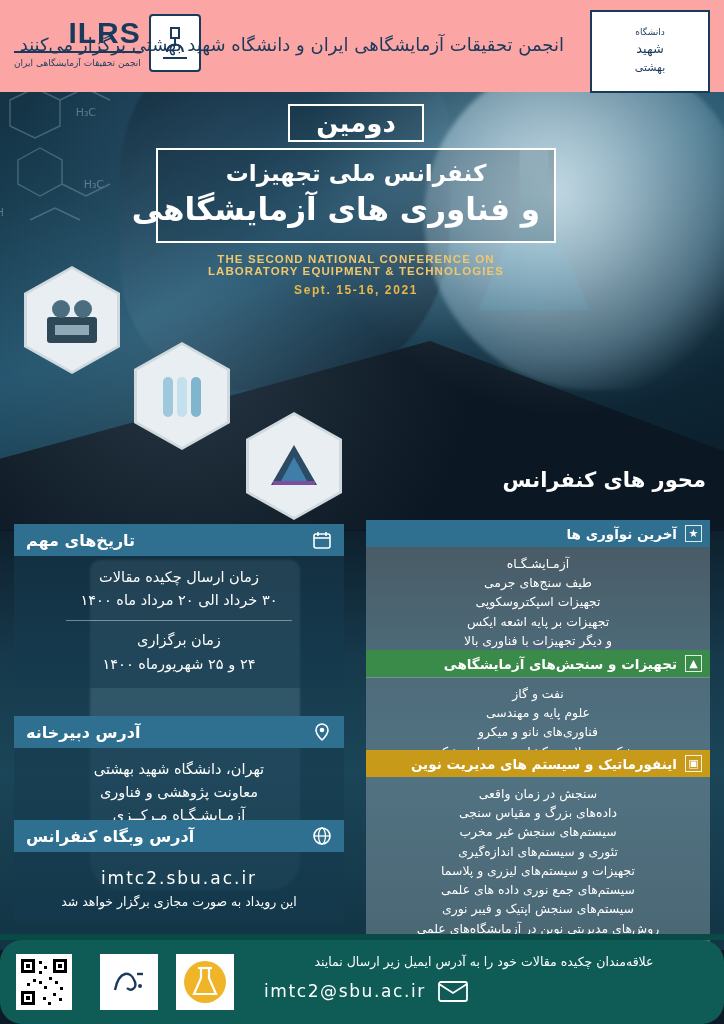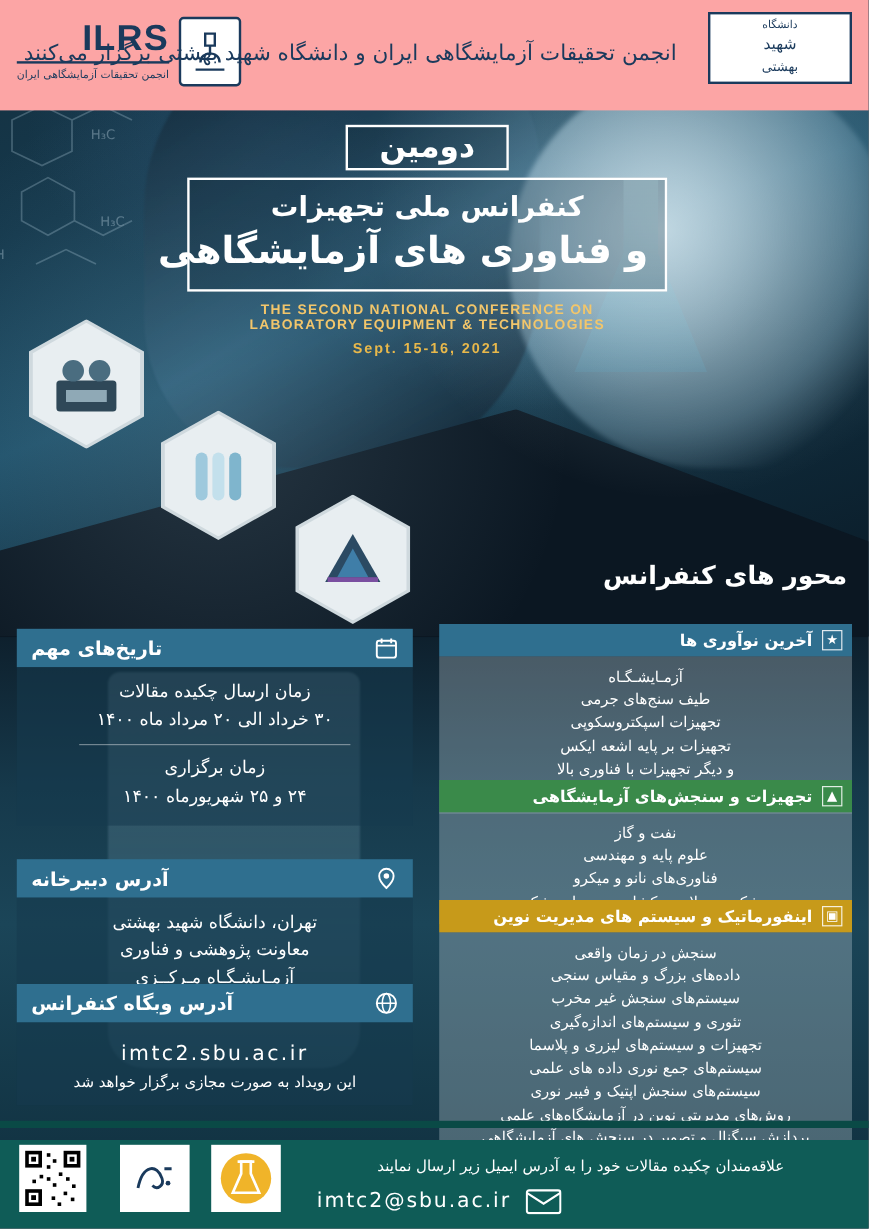--- a/index.html
+++ b/index.html
@@ -91,21 +91,21 @@
   }
   .logo-text-fa {
     font-size:9px; color:#1a3a5c; text-align:center; margin-top:5px; white-space:nowrap;
   }
   .logo-underline { height:2px; background:#1a3a5c; margin-top:3px; }
   .host-line {
     position:absolute; right:160px; top:34px;
     font-size:18px; color:#1a3a5c; white-space:nowrap;
   }
   .sbu-logo {
-    position:absolute; right:14px; top:10px; width:120px; height:60px;
+    position:absolute; right:14px; top:10px; width:120px; height:83px;
     border:2px solid #1a3a5c;
     display:flex; align-items:center; justify-content:center;
     background:#fff; overflow:hidden;
   }
 
   
   .title-wrap { position:absolute; right:168px; top:104px; width:400px; text-align:center; }
   .t-dovomin {
     display:inline-block;
     border:2px solid #ffffff; padding:2px 26px;
@@ -198,23 +198,23 @@
   .site-url {
     direction:ltr; text-align:center; color:#ffffff; font-size:17px;
     letter-spacing:2px; padding:6px 0 2px; font-family:"DejaVu Sans", sans-serif;
   }
   .virtual-note {
     text-align:center; color:#ffffff; font-size:12.5px; padding-top:4px;
   }
 
   
   .footer {
-    position:absolute; left:0; bottom:0; width:724px; height:74px;
+    position:absolute; left:0; bottom:0; width:724px; height:84px;
     background:#0f5c57;
-    display:flex; align-items:center;
+    display:flex; align-items:center;border-radius:22px;
   }
   .footer-strip {
     position:absolute; left:0; bottom:84px; width:724px; height:6px;
     background:#0a4a46;
   }
   .qr {
     position:absolute; left:16px; bottom:14px; width:56px; height:56px; background:#ffffff;
     padding:3px;
   }
   .qr svg { display:block; }

